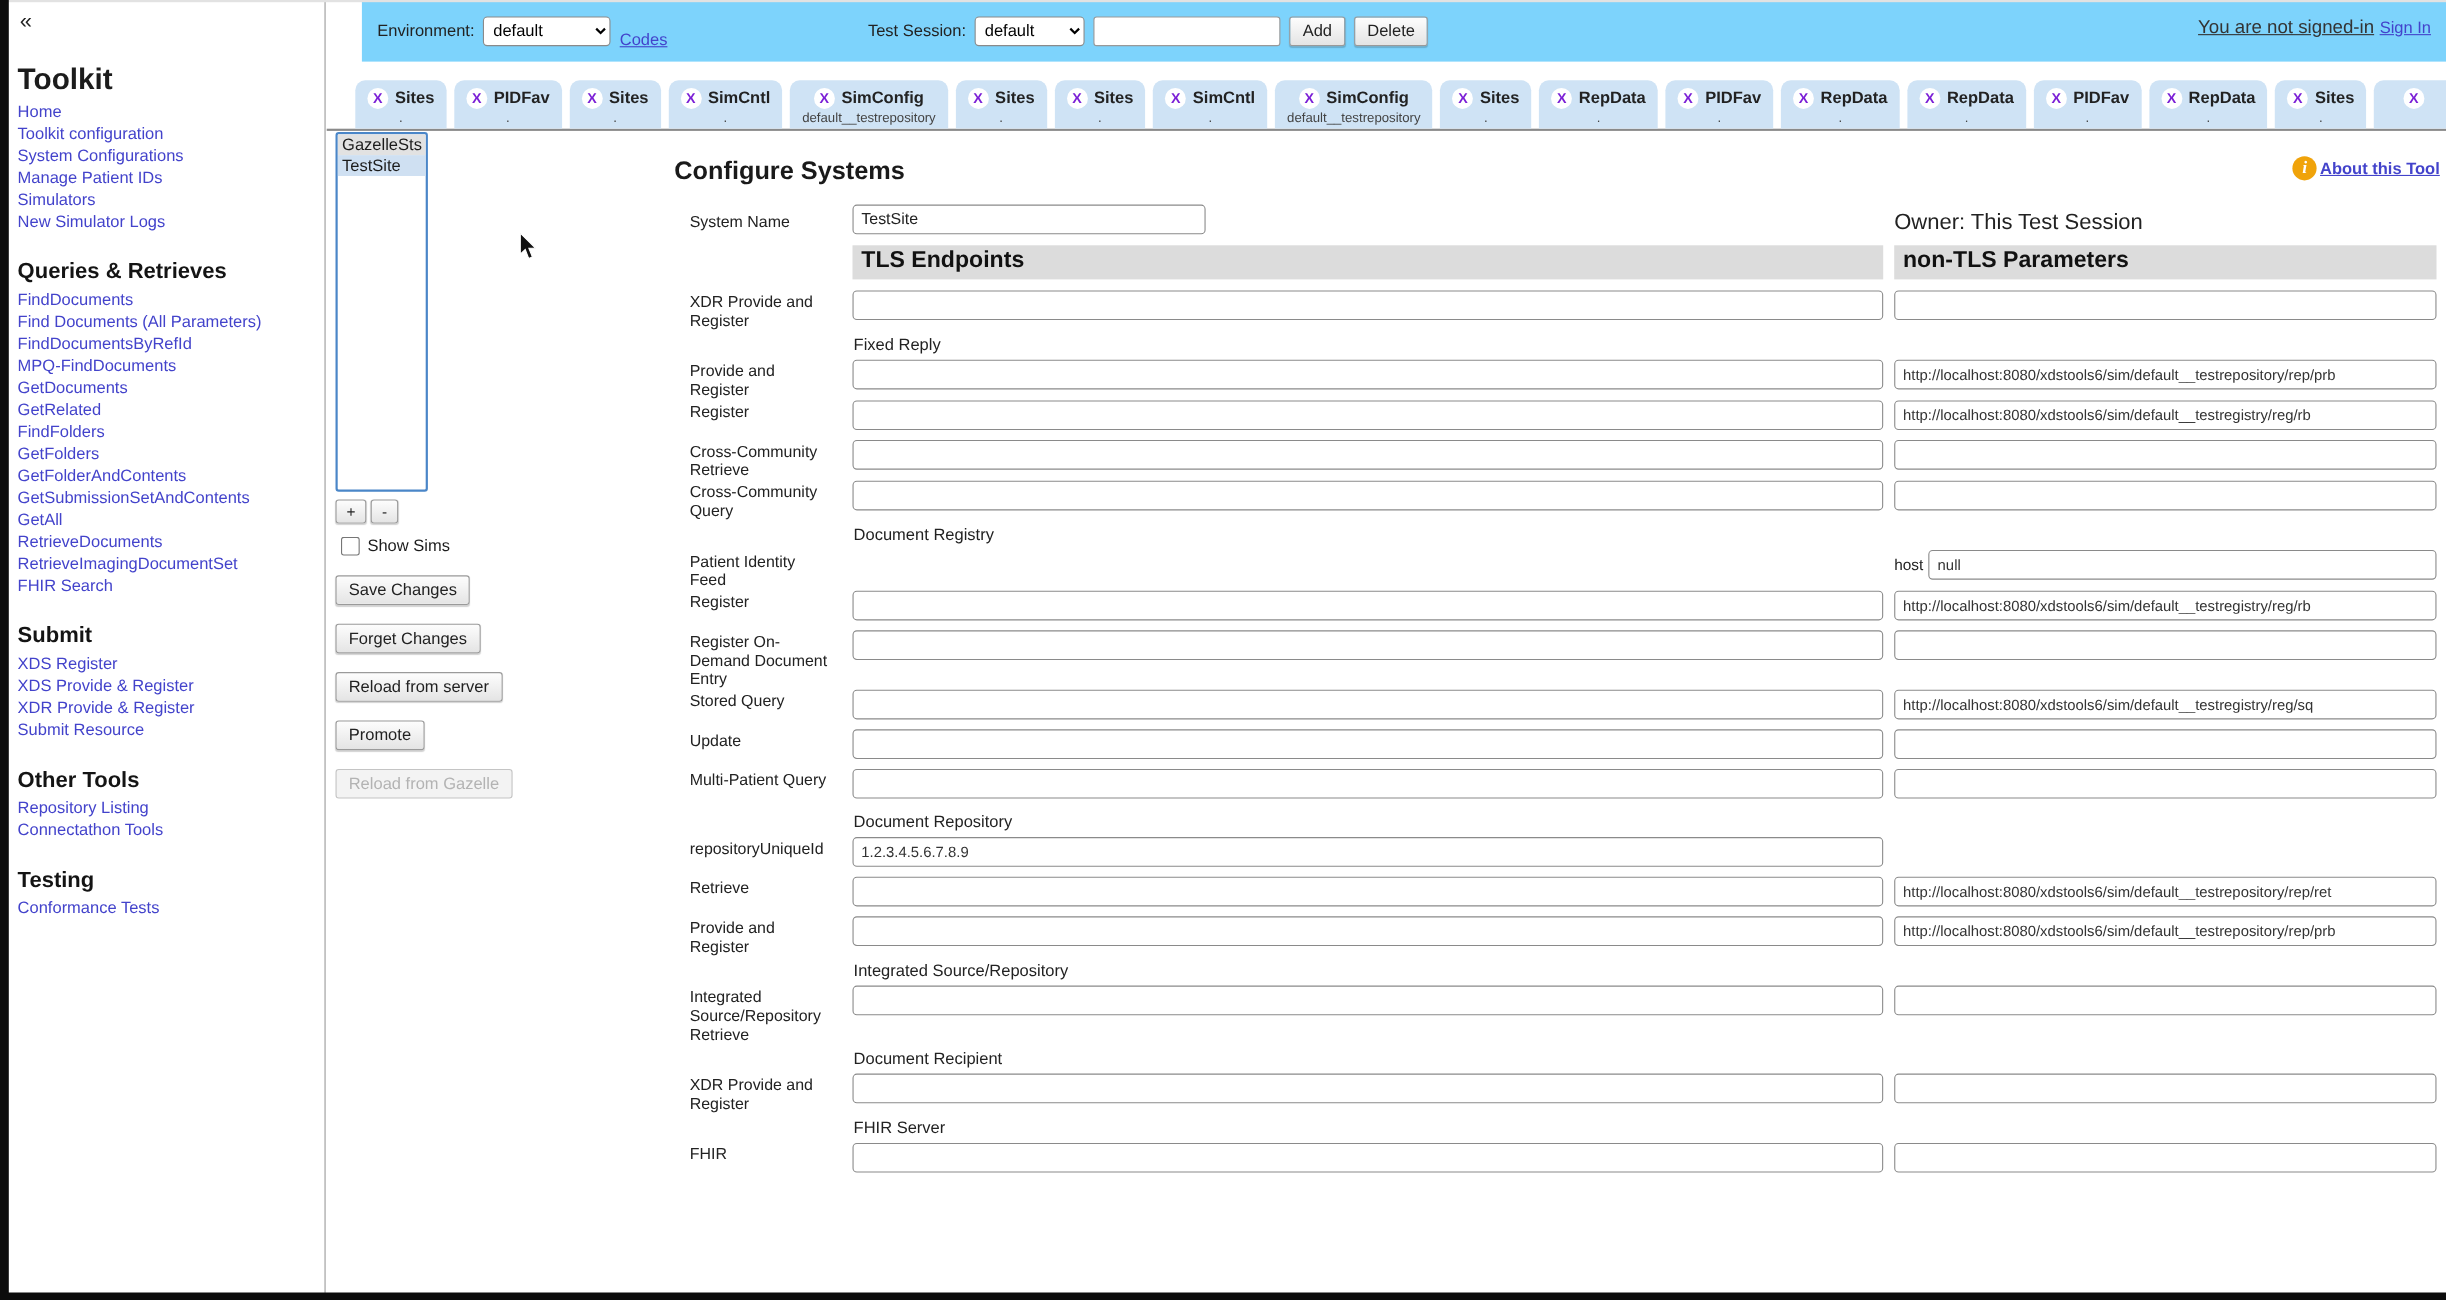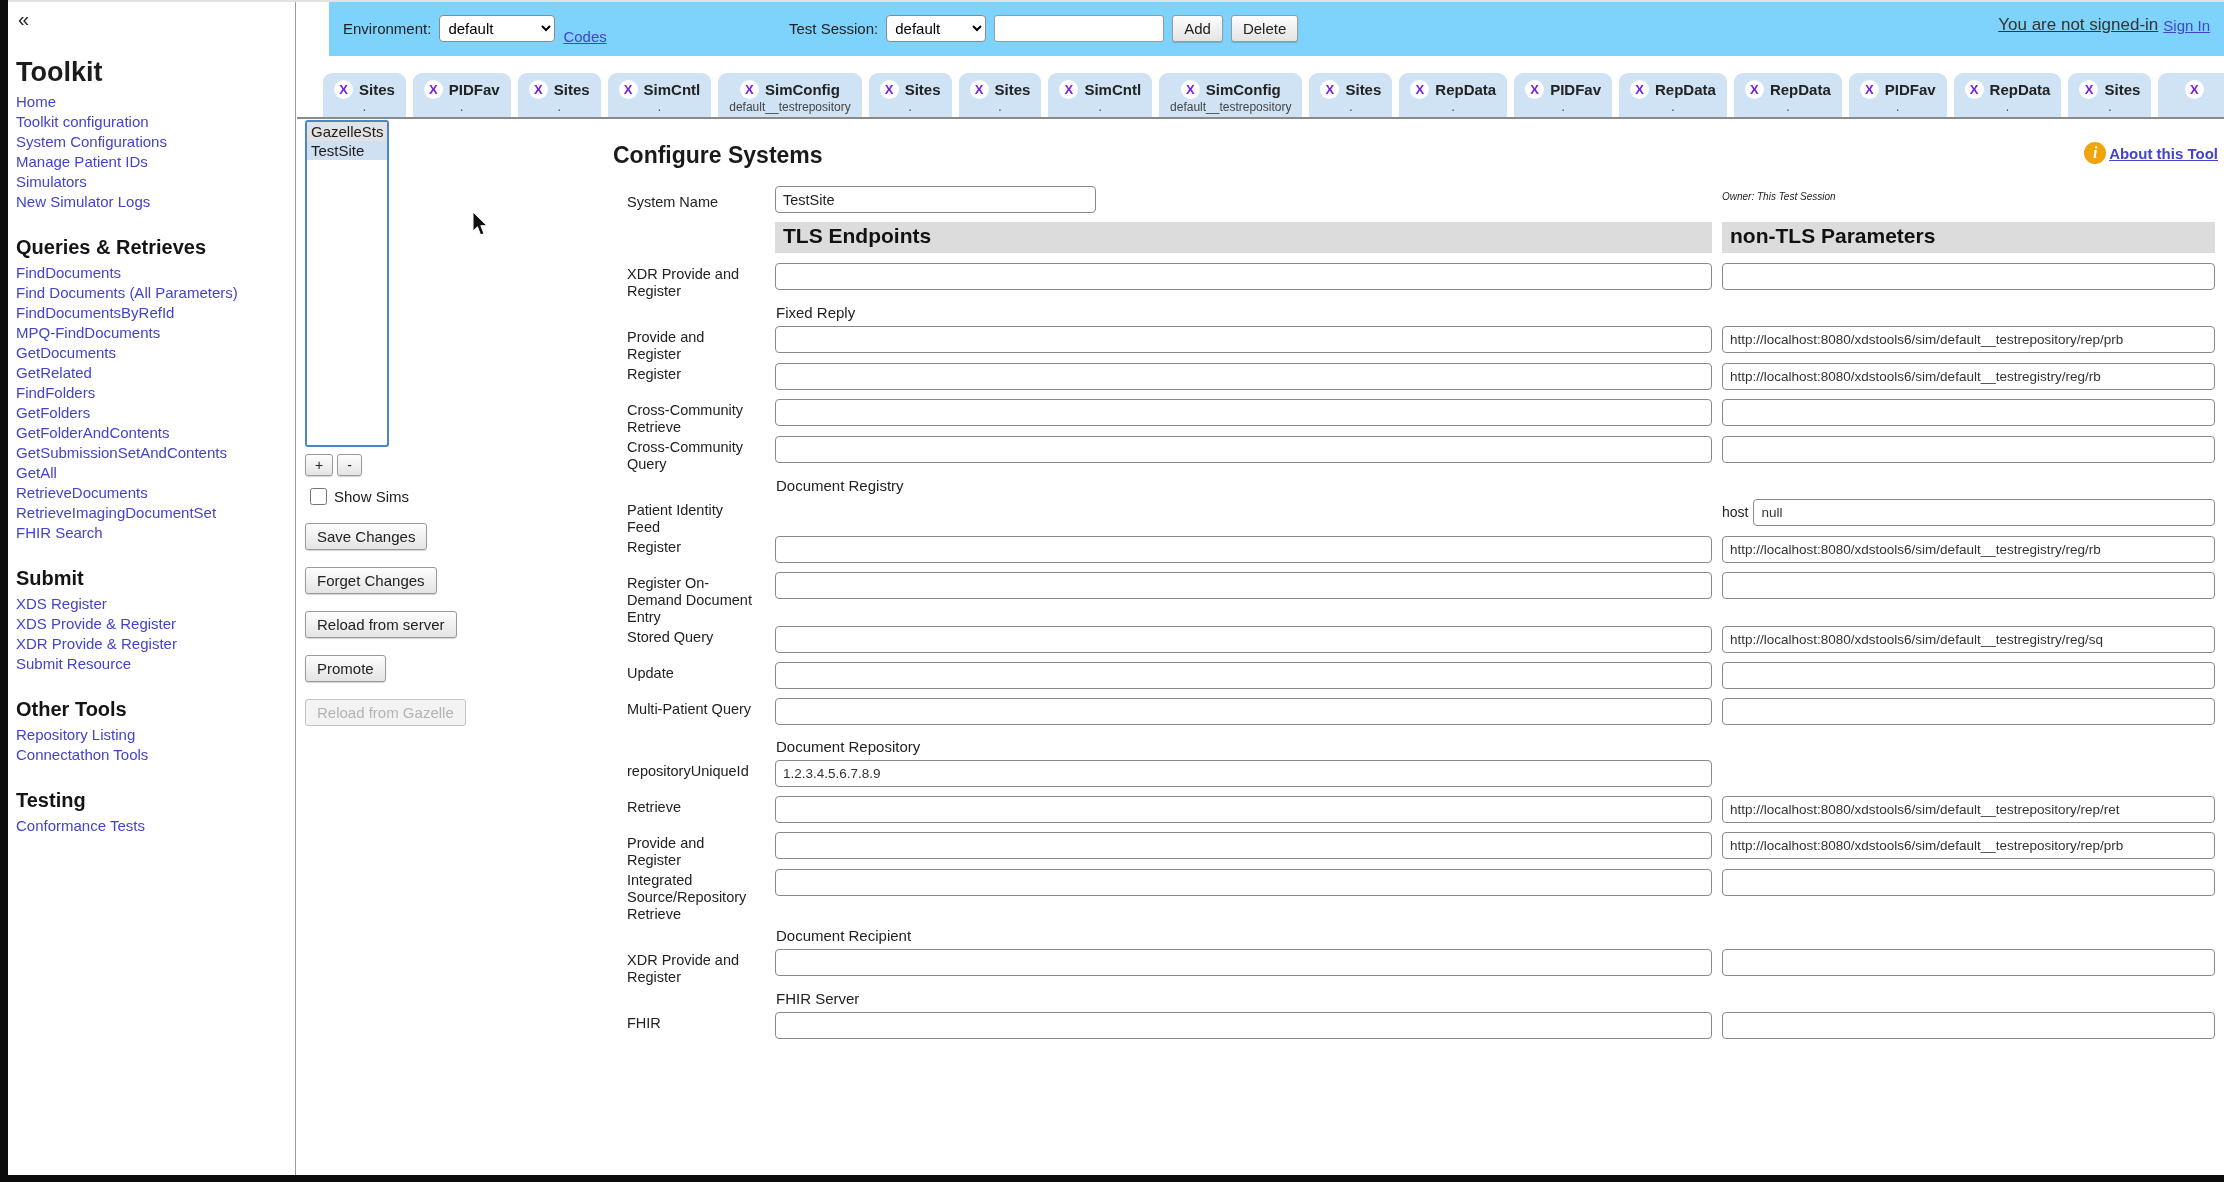--- a/index.html
+++ b/index.html
@@ -89,21 +89,21 @@
     display:grid; grid-template-columns:162px 937px 10px 493px; align-items:start;
   }
   .flabel { padding:3px 16px 0 14px; font-size:14.5px; line-height:17px; color:#222; }
   .cell { padding-bottom:9px; min-height:36px; display:flex; align-items:flex-start; gap:5px; }
   .cell-mid { grid-column:3; }
   .endpoint-input {
     width:100%; height:27px; border:1px solid #8a8a8a; border-radius:4px;
     font-size:13.5px; color:#333; padding:0 7px; background:#fff;
   }
   .sysname-input { width:321px; }
-  .owner { font-size:10px; color:#222; padding-top:5px;font-style:italic; }
+  .owner { font-size:20px; color:#222; padding-top:5px; }
   .band { background:#dcdcdc; height:31px; font-size:21px; font-weight:700; color:#111;
           padding:2px 0 0 8px; margin-bottom:10px; }
   .band-tls { grid-column:2; }
   .band-nontls { grid-column:4; }
   .sec-head { grid-column:2 / 5; font-size:15px; color:#222; line-height:20px; margin:3px 0 3px 1px; }
   .host-label { font-size:14px; color:#222; padding-top:5px; }
 
   
   .cursor { position:absolute; left:472px; top:212px; z-index:60; pointer-events:none; }
 </style>
@@ -460,20 +460,21 @@
         <input type="text" class="endpoint-input" value="http://localhost:8080/xdstools6/sim/default__testrepository/rep/ret" style="">
       </div>
       <div class="flabel">Provide and Register</div>
       <div class="cell">
         <input type="text" class="endpoint-input" value="" style="">
       </div>
       <div class="cell-mid"></div>
       <div class="cell">
         <input type="text" class="endpoint-input" value="http://localhost:8080/xdstools6/sim/default__testrepository/rep/prb" style="">
       </div>
+      <div class="sec-head">Integrated Source/Repository</div>
       <div class="flabel">Integrated Source/Repository Retrieve</div>
       <div class="cell">
         <input type="text" class="endpoint-input" value="" style="">
       </div>
       <div class="cell-mid"></div>
       <div class="cell">
         <input type="text" class="endpoint-input" value="" style="">
       </div>
       <div class="sec-head">Document Recipient</div>
       <div class="flabel">XDR Provide and Register</div>

